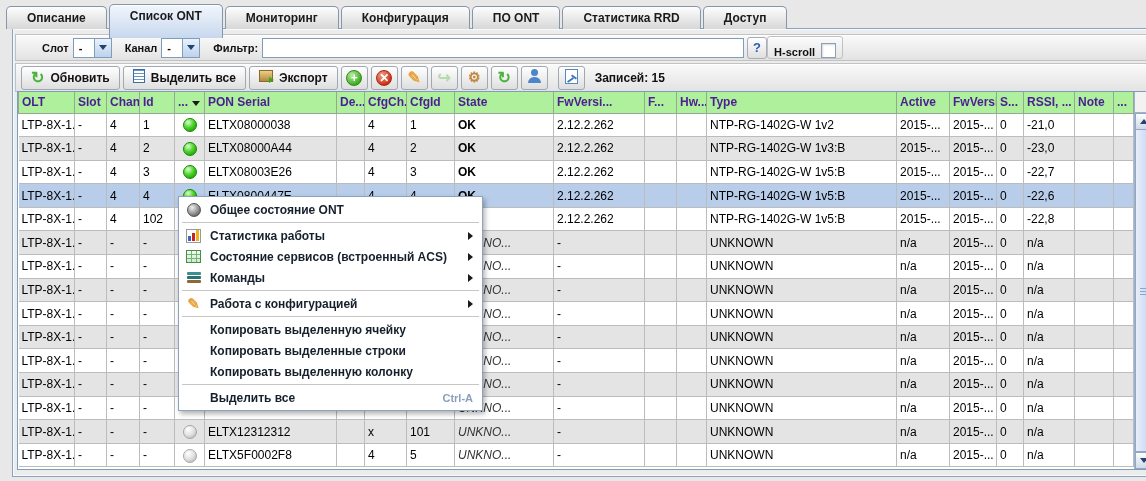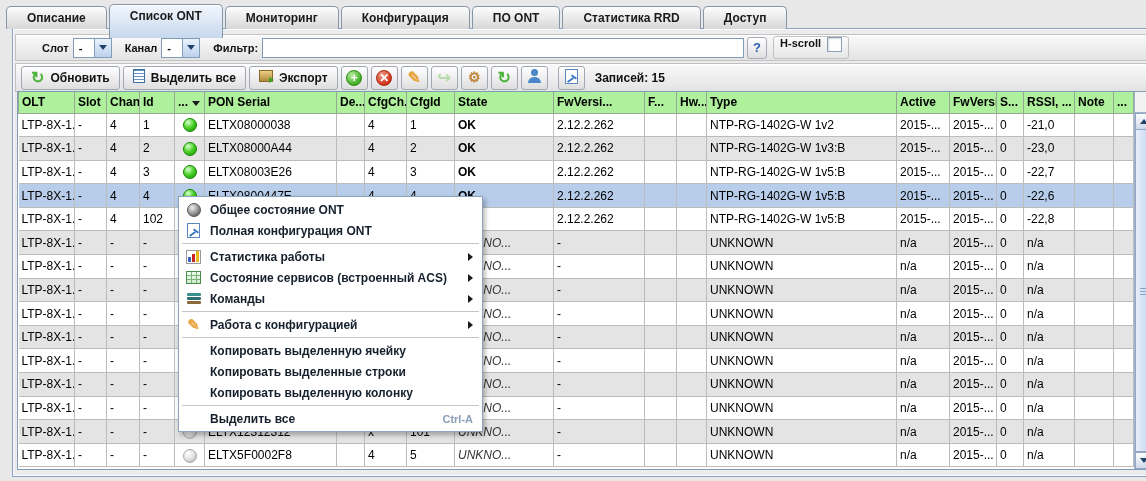--- a/index.html
+++ b/index.html
@@ -25,21 +25,21 @@
 
   .combo { display:inline-flex; height:20px; border:1px solid #7f9db9; background:#fff; margin-left:4px; cursor:default;}
   .combo-val { width:20px; padding-left:5px; font-size:11px; font-weight:bold; line-height:18px; }
   .combo-btn { width:17px; display:flex; align-items:center; justify-content:center;
                background:linear-gradient(#eaf2fc,#bcd2ec); border-left:1px solid #7f9db9; }
   .tri-down { width:0; height:0; border-left:4px solid transparent; border-right:4px solid transparent; border-top:5px solid #1c3least; border-top:5px solid #22436e; }
 
   .filter-input { margin-left:4px; width:482px; height:20px; border:1px solid #7f9db9; font-size:12px; padding:0 3px; background:#fff; }
   .help-btn { margin-left:3px; width:20px; height:22px; border:1px solid #a6adb8; border-radius:3px;
               background:linear-gradient(#fff,#dfdfdf); color:#2a5db0; font-weight:bold; font-size:13px; cursor:default; }
-  .group { display:inline-flex; align-items:flex-start; gap:6px; height:23px; margin-left:6px; padding:0 6px;
+  .group { display:inline-flex; align-items:flex-end; gap:6px; height:23px; padding:0 6px;
            border:1px solid #c0c0c0; border-radius:3px; background:linear-gradient(#fbfbfb,#e6e6e6); box-shadow:inset 0 1px 0 #fff;}
   .cb { width:15px; height:15px; background:#fff; border:1px solid #8aa0b8; display:inline-flex; align-items:center;
         justify-content:center; font-size:12px; font-weight:bold; color:#1a1a1a; box-shadow:inset 1px 1px 2px #d8d8d8; cursor:default;}
 
   .tbtn { display:inline-flex; align-items:center; gap:6px; height:24px; margin-right:3px; padding:0 9px;
           border:1px solid #a0a8b4; border-radius:3px; background:linear-gradient(#ffffff,#dedede);
           font-family:"Liberation Sans",sans-serif; font-size:12px; font-weight:bold; color:#111; cursor:default;}
   .ibtn { width:27px; justify-content:center; padding:0; }
   .gapL { margin-left:7px; }
   .records { margin-left:7px; font-size:12px; font-weight:bold; color:#111; }
@@ -60,21 +60,21 @@
   .ic-user .head { width:7px; height:7px; border-radius:50%; background:#4a86c8; display:block; margin:0 auto; }
   .ic-user .body { width:13px; height:6px; border-radius:6px 6px 0 0; background:#4a86c8; display:block; margin:1px auto 0; }
   .ic-doc { width:13px; height:15px; background:#fff; border:1px solid #5a87c0; display:inline-block; position:relative; }
   .ic-doc i { position:absolute; height:2px; background:#3a77c2; display:block; }
   .ic-doc .la { left:1px; top:9px; width:7px; transform:rotate(-35deg); }
   .ic-doc .lb { left:5px; top:6px; width:6px; transform:rotate(35deg); }
 
   
   .tablewrap { position:absolute; left:4px; top:62px; width:1136px; height:379px; border:1px solid #7f9db9; background:#fff; }
   table { border-collapse:collapse; table-layout:fixed; width:1115px; }
-  th { background:#aef09b; border:1px solid #94a894; border-top:none; font-size:12px; font-weight:bold; color:#000000;
+  th { background:#aef09b; border:1px solid #94a894; border-top:none; font-size:12px; font-weight:bold; color:#4c1d95;
        text-align:left; padding:2px 3px; height:21px; white-space:nowrap; overflow:hidden; cursor:default;}
   td { font-size:12px; color:#000; padding:1px 3px; border-right:1px solid #bcbcbc; border-bottom:1px solid #bcbcbc;
        white-space:nowrap; overflow:hidden; height:23.6px; cursor:default;}
   tr.even td { background:#fff; } tr.odd td { background:#e4e4e4; }
   tr.selected td { background:#b7cde9 !important; }
   .cell-bold { font-weight:bold; }
   .cell-unknown { font-style:italic; color:#333; }
   .sphere { width:14px; height:14px; border-radius:50%; display:inline-block; vertical-align:middle; }
   .sphere.green { background:radial-gradient(circle at 35% 28%, #dcffd4, #4fd42c 45%, #1f9e07 85%); border:1px solid #1c8a0a; }
   .sphere.gray  { background:radial-gradient(circle at 35% 28%, #ffffff, #e2e2e2 50%, #b6b6b6 88%); border:1px solid #a8a8a8; }
@@ -586,29 +586,20 @@
     </div>
   </div>
 
   <div class="ctxmenu">
       <div class="mitem">
         <span class="micon">
           <span class="mi-sphere"></span>
         </span>
         <span>Общее состояние ONT</span>
       </div>
-      <div class="mitem">
-        <span class="micon">
-          <span class="ic-doc">
-            <i class="la"></i>
-            <i class="lb"></i>
-          </span>
-        </span>
-        <span>Полная конфигурация ONT</span>
-      </div>
       <div class="msep"></div>
       <div class="mitem">
         <span class="micon">
           <span class="mi-bars">
             <i class="b1"></i>
             <i class="b2"></i>
             <i class="b3"></i>
           </span>
         </span>
         <span>Статистика работы</span>

